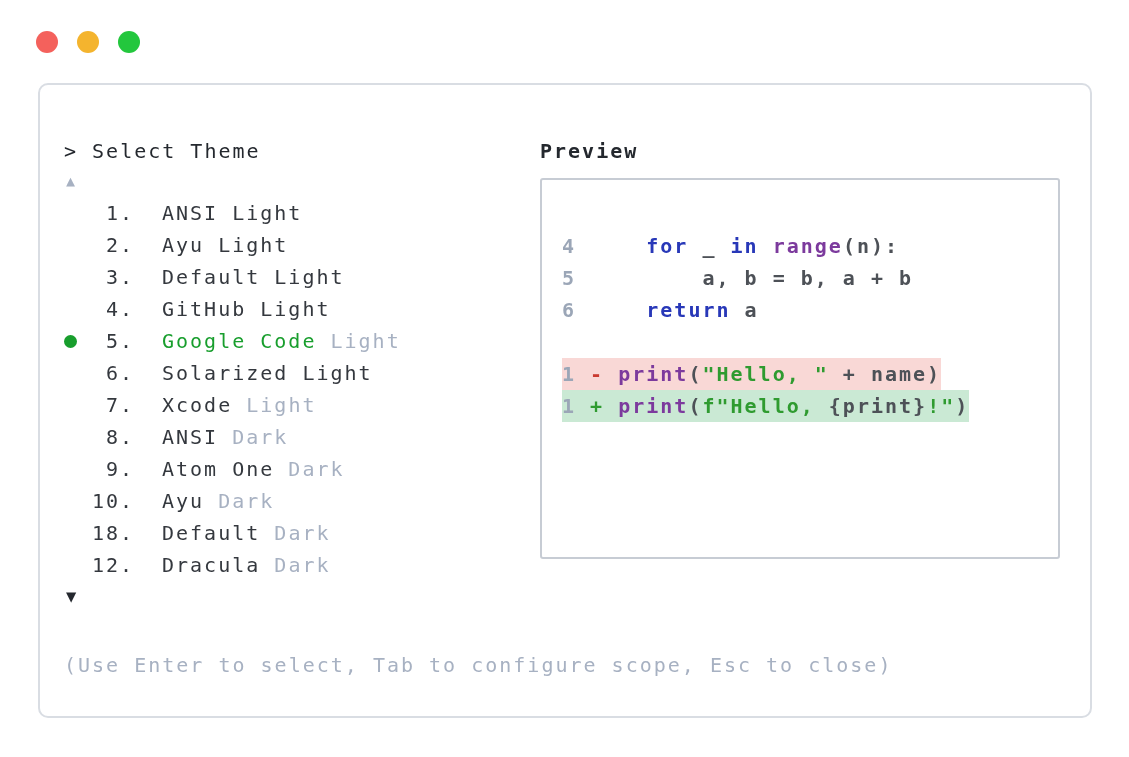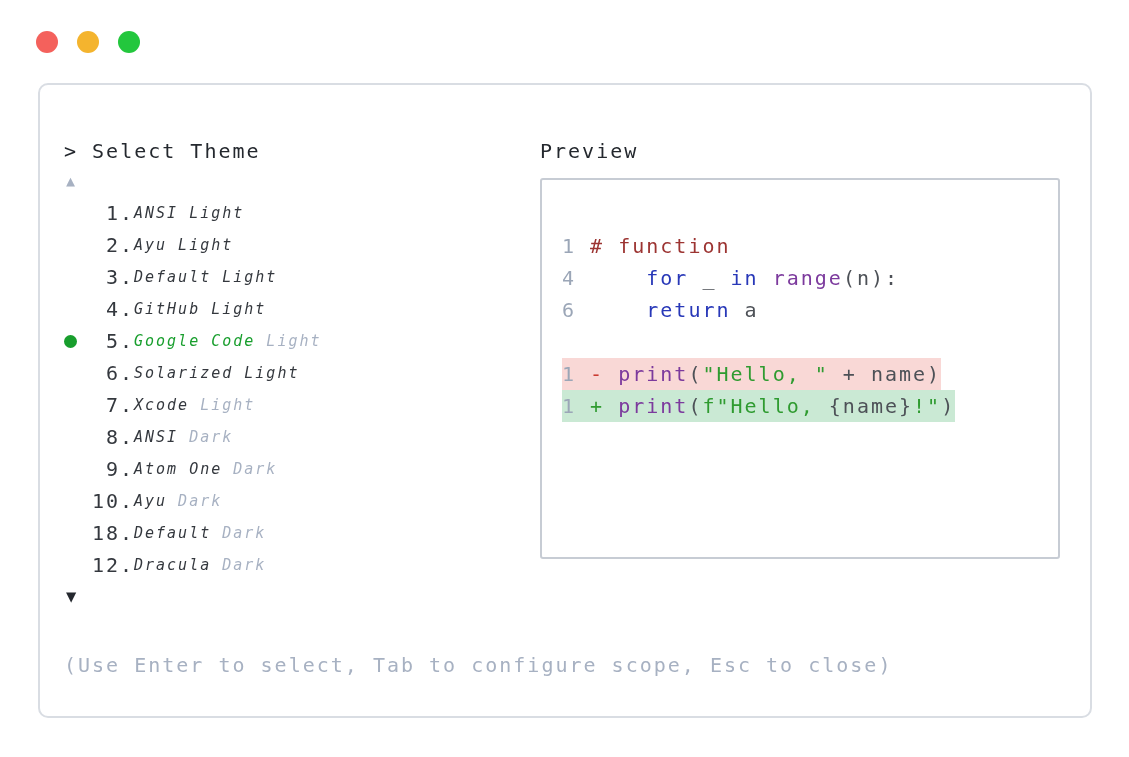--- a/index.html
+++ b/index.html
@@ -15,36 +15,36 @@
   .light.red{background:var(--traffic-red);}
   .light.yellow{background:var(--traffic-yellow);}
   .light.green{background:var(--traffic-green);}
 
   .window{position:absolute;left:38px;top:83px;width:1054px;height:635px;
     background:#fff;border:2px solid var(--window-border);border-radius:10px;
     padding:50px 40px 0 24px;}
 
   .cols{display:flex;}
   .left{width:476px;flex:0 0 476px;}
-  .right{flex:1;}
+  .right{flex:1;font-weight:bold;}
 
   .mono{font-size:20px;letter-spacing:2px;line-height:32px;white-space:pre;}
 
   .prompt{color:var(--text-strong);}
   .scroll-icon{font-size:15px;line-height:28px;height:30px;padding-left:2px;}
   .scroll-up{color:var(--muted);}
   .scroll-down{color:var(--text-strong);font-size:17px;height:32px;line-height:30px;}
 
   .theme-list{}
   .theme-row{display:flex;align-items:center;height:32px;cursor:default;}
   .bullet-col{width:26px;flex:0 0 26px;display:flex;align-items:center;}
   .sel-bullet{width:13px;height:13px;border-radius:50%;background:var(--accent-green);}
   .num-col{width:44px;flex:0 0 44px;text-align:right;font-size:20px;letter-spacing:2px;
     color:var(--text-list);}
-  .name-col{margin-left:0;font-size:15px;letter-spacing:2px;white-space:pre;color:var(--text-list);font-style:italic;}
+  .name-col{margin-left:28px;font-size:20px;letter-spacing:2px;white-space:pre;color:var(--text-list);}
   .seg-normal{color:var(--text-list);}
   .seg-muted{color:var(--muted);}
   .seg-accent{color:var(--accent-green);}
 
   .footer-hint{margin-top:36px;color:var(--muted);font-size:20px;letter-spacing:2px;
     line-height:32px;white-space:pre;}
 
   .preview-title{color:var(--text-strong);}
   .preview-box{margin-top:11px;width:520px;height:381px;background:#fff;
     border:2px solid var(--preview-border);border-radius:3px;
@@ -140,22 +140,22 @@
             <span class="num-col">12.</span>
             <span class="name-col"><span class="seg-normal">Dracula</span><span class="seg-muted"> Dark</span></span>
           </div>
         </div>
       <div class="scroll-icon scroll-down">▼</div>
       <div class="footer-hint">(Use Enter to select, Tab to configure scope, Esc to close)</div>
     </div>
     <div class="right">
       <div class="mono preview-title">Preview</div>
       <div class="preview-box" id="preview-box">
-          <div class="code-line"><span class="hl"><span class="c-lnum">1 </span><span class="c-comment"># function</span></span></div>
           <div class="code-line"><span class="hl"><span class="c-lnum">4 </span><span class="c-plain">    </span><span class="c-keyword">for</span><span class="c-plain"> _ </span><span class="c-keyword">in</span><span class="c-plain"> </span><span class="c-func">range</span><span class="c-plain">(n):</span></span></div>
+          <div class="code-line"><span class="hl"><span class="c-lnum">5 </span><span class="c-plain">        a, b = b, a + b</span></span></div>
           <div class="code-line"><span class="hl"><span class="c-lnum">6 </span><span class="c-plain">    </span><span class="c-keyword">return</span><span class="c-plain"> a</span></span></div>
           <div class="code-line"></div>
           <div class="code-line"><span class="hl hl-del"><span class="c-lnum">1 </span><span class="c-diffdel">-</span><span class="c-plain"> </span><span class="c-func">print</span><span class="c-plain">(</span><span class="c-string">"Hello, "</span><span class="c-plain"> + name)</span></span></div>
-          <div class="code-line"><span class="hl hl-add"><span class="c-lnum">1 </span><span class="c-diffadd">+</span><span class="c-plain"> </span><span class="c-func">print</span><span class="c-plain">(</span><span class="c-string">f"Hello, </span><span class="c-plain">{name}</span><span class="c-string">!"</span><span class="c-plain">)</span></span></div>
+          <div class="code-line"><span class="hl hl-add"><span class="c-lnum">1 </span><span class="c-diffadd">+</span><span class="c-plain"> </span><span class="c-func">print</span><span class="c-plain">(</span><span class="c-string">f"Hello, </span><span class="c-plain">{print}</span><span class="c-string">!"</span><span class="c-plain">)</span></span></div>
         </div>
     </div>
   </div>
 </div>
 
 </body></html>

